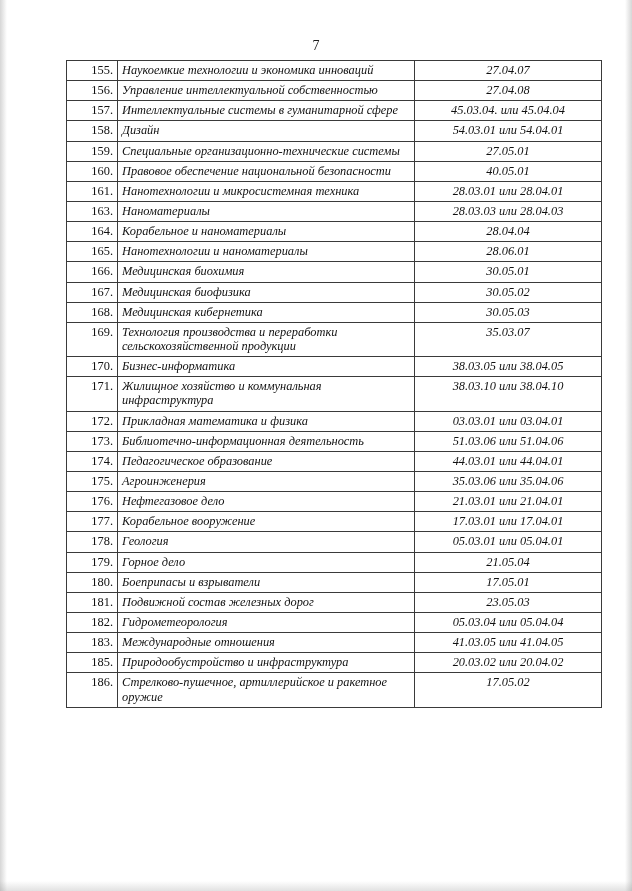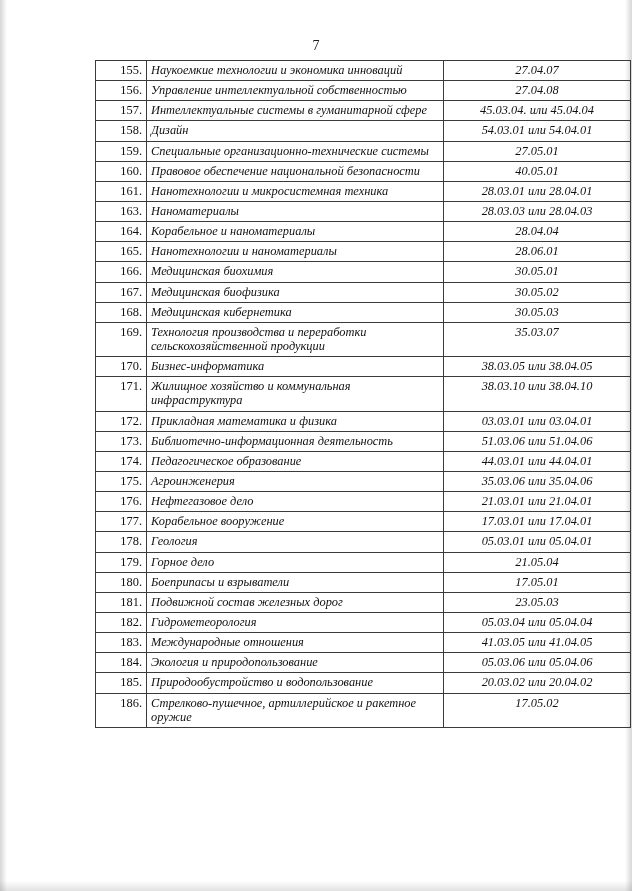--- a/index.html
+++ b/index.html
@@ -33,21 +33,20 @@
   .table-wrap {
     position: absolute;
     top: 60px;
     left: 66px;
     width: 508px;
   }
   table.doc-table {
     border-collapse: collapse;
     width: 508px;
     table-layout: fixed;
-    margin-left: 29px;
   }
   table.doc-table td {
     border: 1px solid #3a3a3a;
     font-size: 12.4px;
     color: #111111;
     line-height: 1.14;
     padding: 2px 4px 3px 4px;
     vertical-align: top;
     font-family: "Liberation Serif", serif;
   }
@@ -240,27 +239,22 @@
             <td class="col-num">182.</td>
             <td class="col-name">Гидрометеорология</td>
             <td class="col-code">05.03.04 или 05.04.04</td>
           </tr>
           <tr>
             <td class="col-num">183.</td>
             <td class="col-name">Международные отношения</td>
             <td class="col-code">41.03.05 или 41.04.05</td>
           </tr>
           <tr>
-            <td class="col-num">184.</td>
-            <td class="col-name">Экология и природопользование</td>
-            <td class="col-code">05.03.06 или 05.04.06</td>
-          </tr>
-          <tr>
             <td class="col-num">185.</td>
-            <td class="col-name">Природообустройство и водопользование</td>
+            <td class="col-name">Природообустройство и инфраструктура</td>
             <td class="col-code">20.03.02 или 20.04.02</td>
           </tr>
           <tr>
             <td class="col-num">186.</td>
             <td class="col-name">Стрелково-пушечное, артиллерийское и ракетное оружие</td>
             <td class="col-code">17.05.02</td>
           </tr>
         </tbody>
     </table>
   </div>

